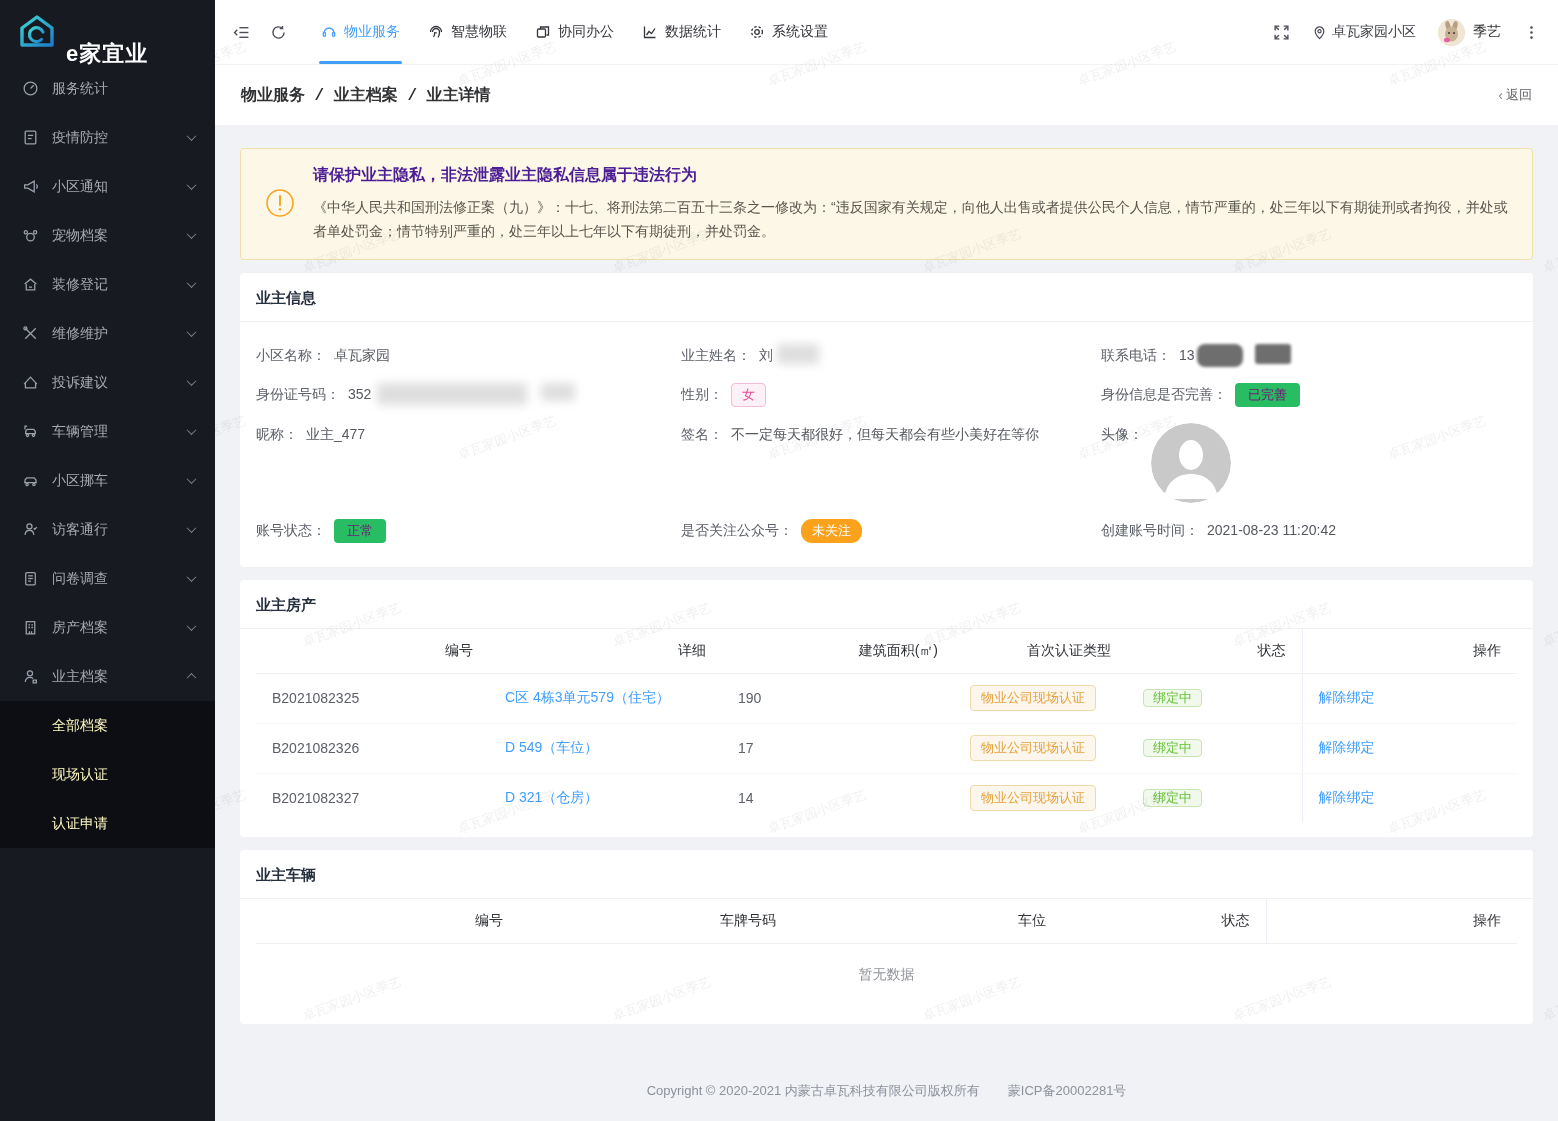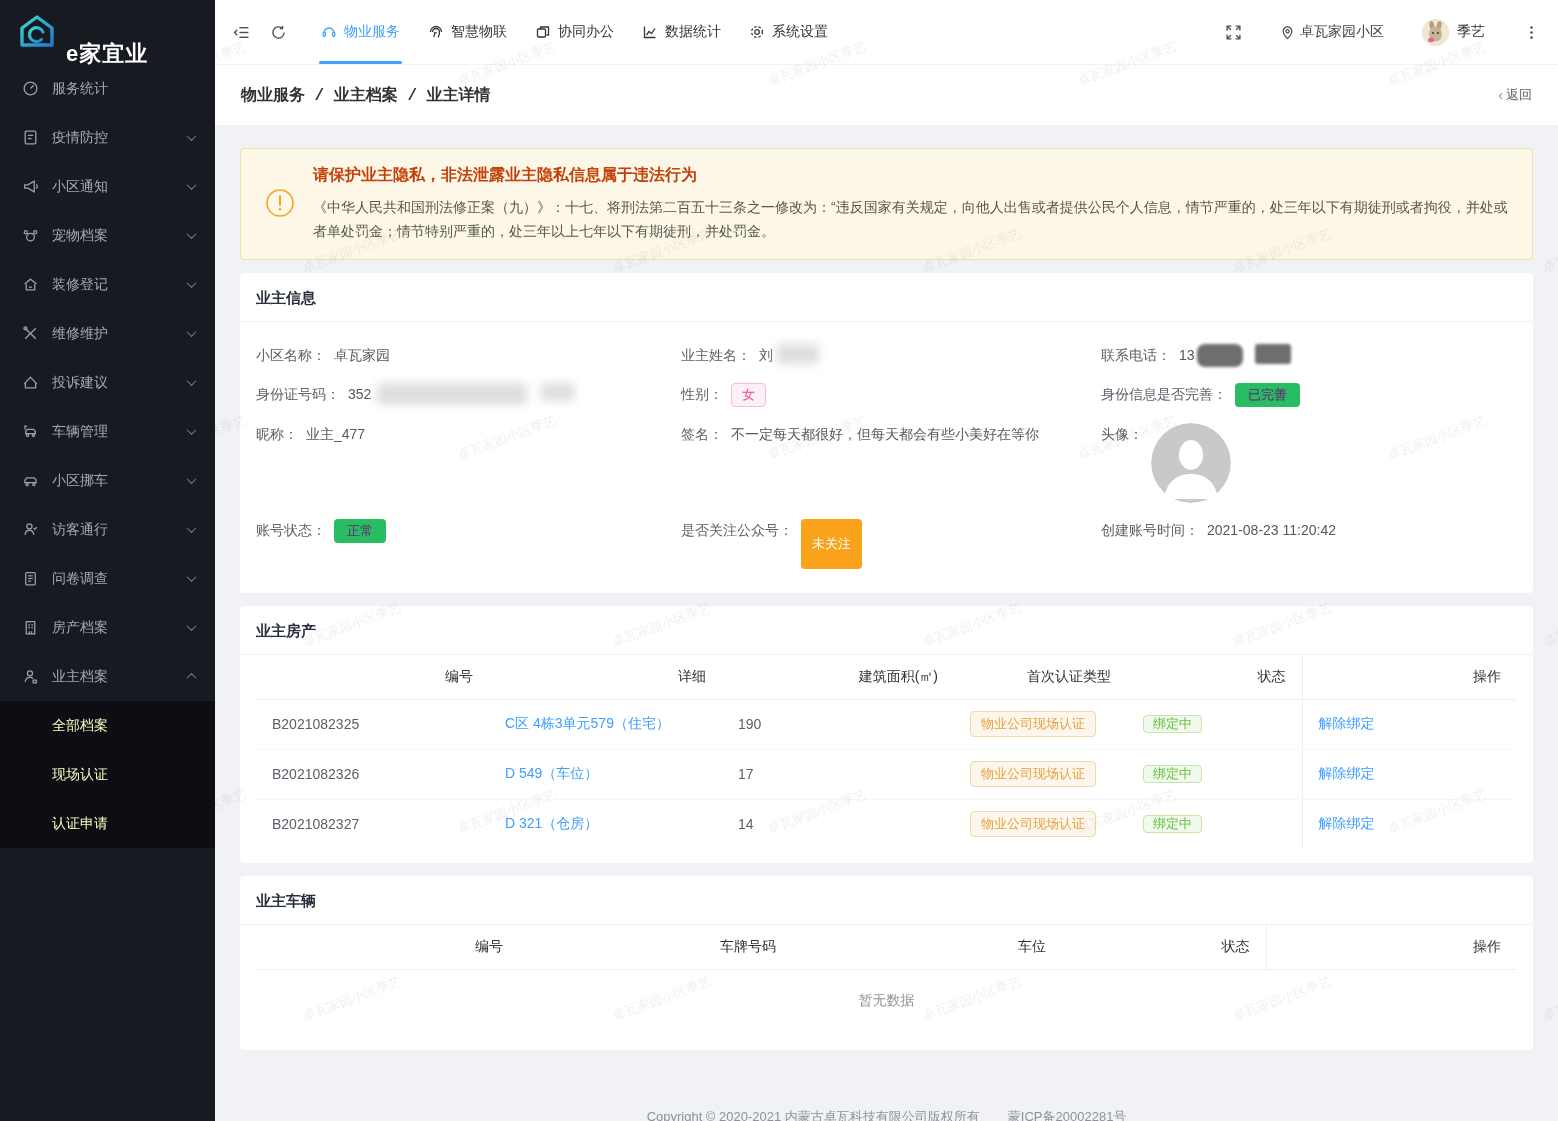--- a/index.html
+++ b/index.html
@@ -25,45 +25,45 @@
   
   .content-col { position:absolute; left:215px; top:0; width:1343px; height:1121px; }
   .header { height:64px; background:#fff; display:flex; align-items:center; padding:0 18px; position:relative; z-index:2; }
   .hd-ic { width:17px; height:17px; color:#4a4d55; margin-right:20px; cursor:pointer; }
   .hd-ic svg { width:17px; height:17px; stroke:currentColor; fill:none; stroke-width:1.3; }
   .tabs { display:flex; height:64px; align-items:stretch; }
   .tab { display:flex; align-items:center; gap:7px; padding:0 14px; font-size:14px; color:#33353b; cursor:pointer; position:relative; }
   .tab svg { width:16px; height:16px; stroke:currentColor; fill:none; stroke-width:1.3; }
   .tab.active { color:#409eff; }
   .tab.active::after { content:""; position:absolute; left:12px; right:12px; bottom:0; height:3px; background:#409eff; border-radius:2px; }
-  .hd-right { margin-left:auto; display:flex; align-items:center; gap:38px; }
+  .hd-right { margin-left:auto; display:flex; align-items:center; gap:22px; }
   .community-sel { display:flex; align-items:center; gap:5px; color:#3c3f45; font-size:14px; cursor:pointer; }
   .user-box { display:flex; align-items:center; gap:8px; cursor:pointer; }
   .mini-avatar { width:27px; height:27px; border-radius:50%; overflow:hidden; background:#efe3d2; }
   
   .crumb-bar { height:61px; background:#fff; display:flex; align-items:center; padding:0 26px; border-top:1px solid #f2f3f5; }
   .crumb { font-size:16px; font-weight:600; color:#303133;font-family:Liberation Mono, monospace; }
   .back-link { margin-left:auto; color:#606266; font-size:13px; display:flex; align-items:center; gap:3px; cursor:pointer; }
   .back-link .lt { font-size:14px; color:#8a8d93; }
   
   .main { padding:23px 25px 0 25px; }
   .notice { background:#fcf7e6; border:1px solid #f1e0ab; border-radius:4px; display:flex; align-items:center; gap:18px; padding:16px 24px; }
   .notice .warn-ic { flex:none; }
-  .notice-title { font-size:16px; font-weight:bold; color:#c2410c; margin-bottom:9px; }
+  .notice-title { font-size:16px; font-weight:bold; color:#4c1d95; margin-bottom:9px; }
   .notice-body { font-size:14px; color:#57564e; line-height:1.72; }
   .card { background:#fff; border-radius:4px; margin-top:13px; }
   .card-title { height:49px; line-height:49px; padding:0 16px; font-size:15px; font-weight:600; color:#27303f; border-bottom:1px solid #f0f1f3; }
   
   .owner-body { padding:22px 16px 24px 16px; display:grid; grid-template-columns:425px 420px 1fr; grid-auto-rows:min-content; column-gap:0; row-gap:16px; font-size:14px; color:#5c6068; }
   .field { display:flex; align-items:flex-start; line-height:22px; }
   .field .lbl { color:#5c6068; white-space:nowrap; }
   .field .val { margin-left:8px; color:#55585f; }
   .avatar-cell { min-height:80px; }
   .badge-solid-green { display:inline-block; background:#29bd63; color:#701a75; font-size:13px; padding:4px 13px; border-radius:4px; line-height:16px; }
-  .badge-solid-orange { display:inline-block; background:#faa21b; color:#fff; font-size:13px; padding:17px 11px; border-radius:4px; line-height:16px; }
+  .badge-solid-orange { display:inline-block; background:#faa21b; color:#fff; font-size:13px; padding:4px 11px; border-radius:11px; line-height:16px; }
   .badge-pink { display:inline-block; background:#fdf0f6; border:1px solid #f3bcd8; color:#e84a96; font-size:13px; padding:1px 10px; border-radius:4px; line-height:20px; }
   .badge-outline-orange { display:inline-block; background:#fdf6ec; border:1px solid #f0d8ac; color:#e6a23c; font-size:13px; padding:4px 10px; border-radius:4px; line-height:16px; }
   .badge-outline-green { display:inline-block; background:#f0f9eb; border:1px solid #c6e5b3; color:#67c23a; font-size:13px; padding:0 9px; border-radius:4px; line-height:16px; }
   .redact { display:inline-block; vertical-align:middle; border-radius:3px; }
   .redact.light { background:#dedede; filter:blur(5px); }
   .redact.dark { background:#6e6e6e; filter:blur(1.5px); }
   .avatar-ph { width:80px; height:80px; border-radius:50%; overflow:hidden; }
   
   table { width:100%; border-collapse:collapse; table-layout:fixed; }
   th { text-align:right; font-size:14px; color:#2f3237; font-weight:500; height:44px; padding:0 16px; border-bottom:1px solid #eef0f3; }

